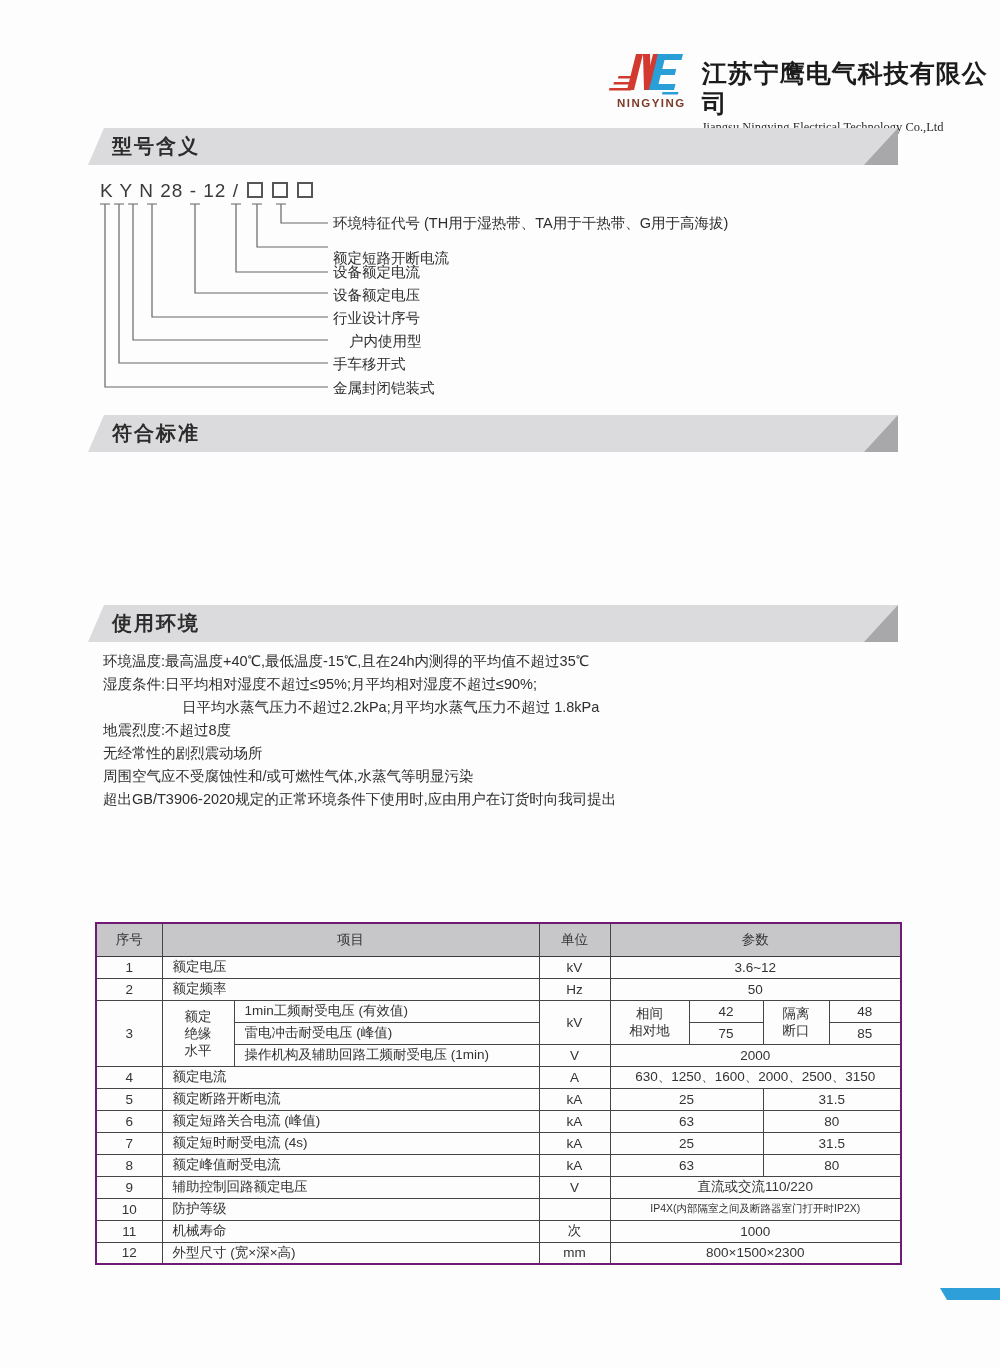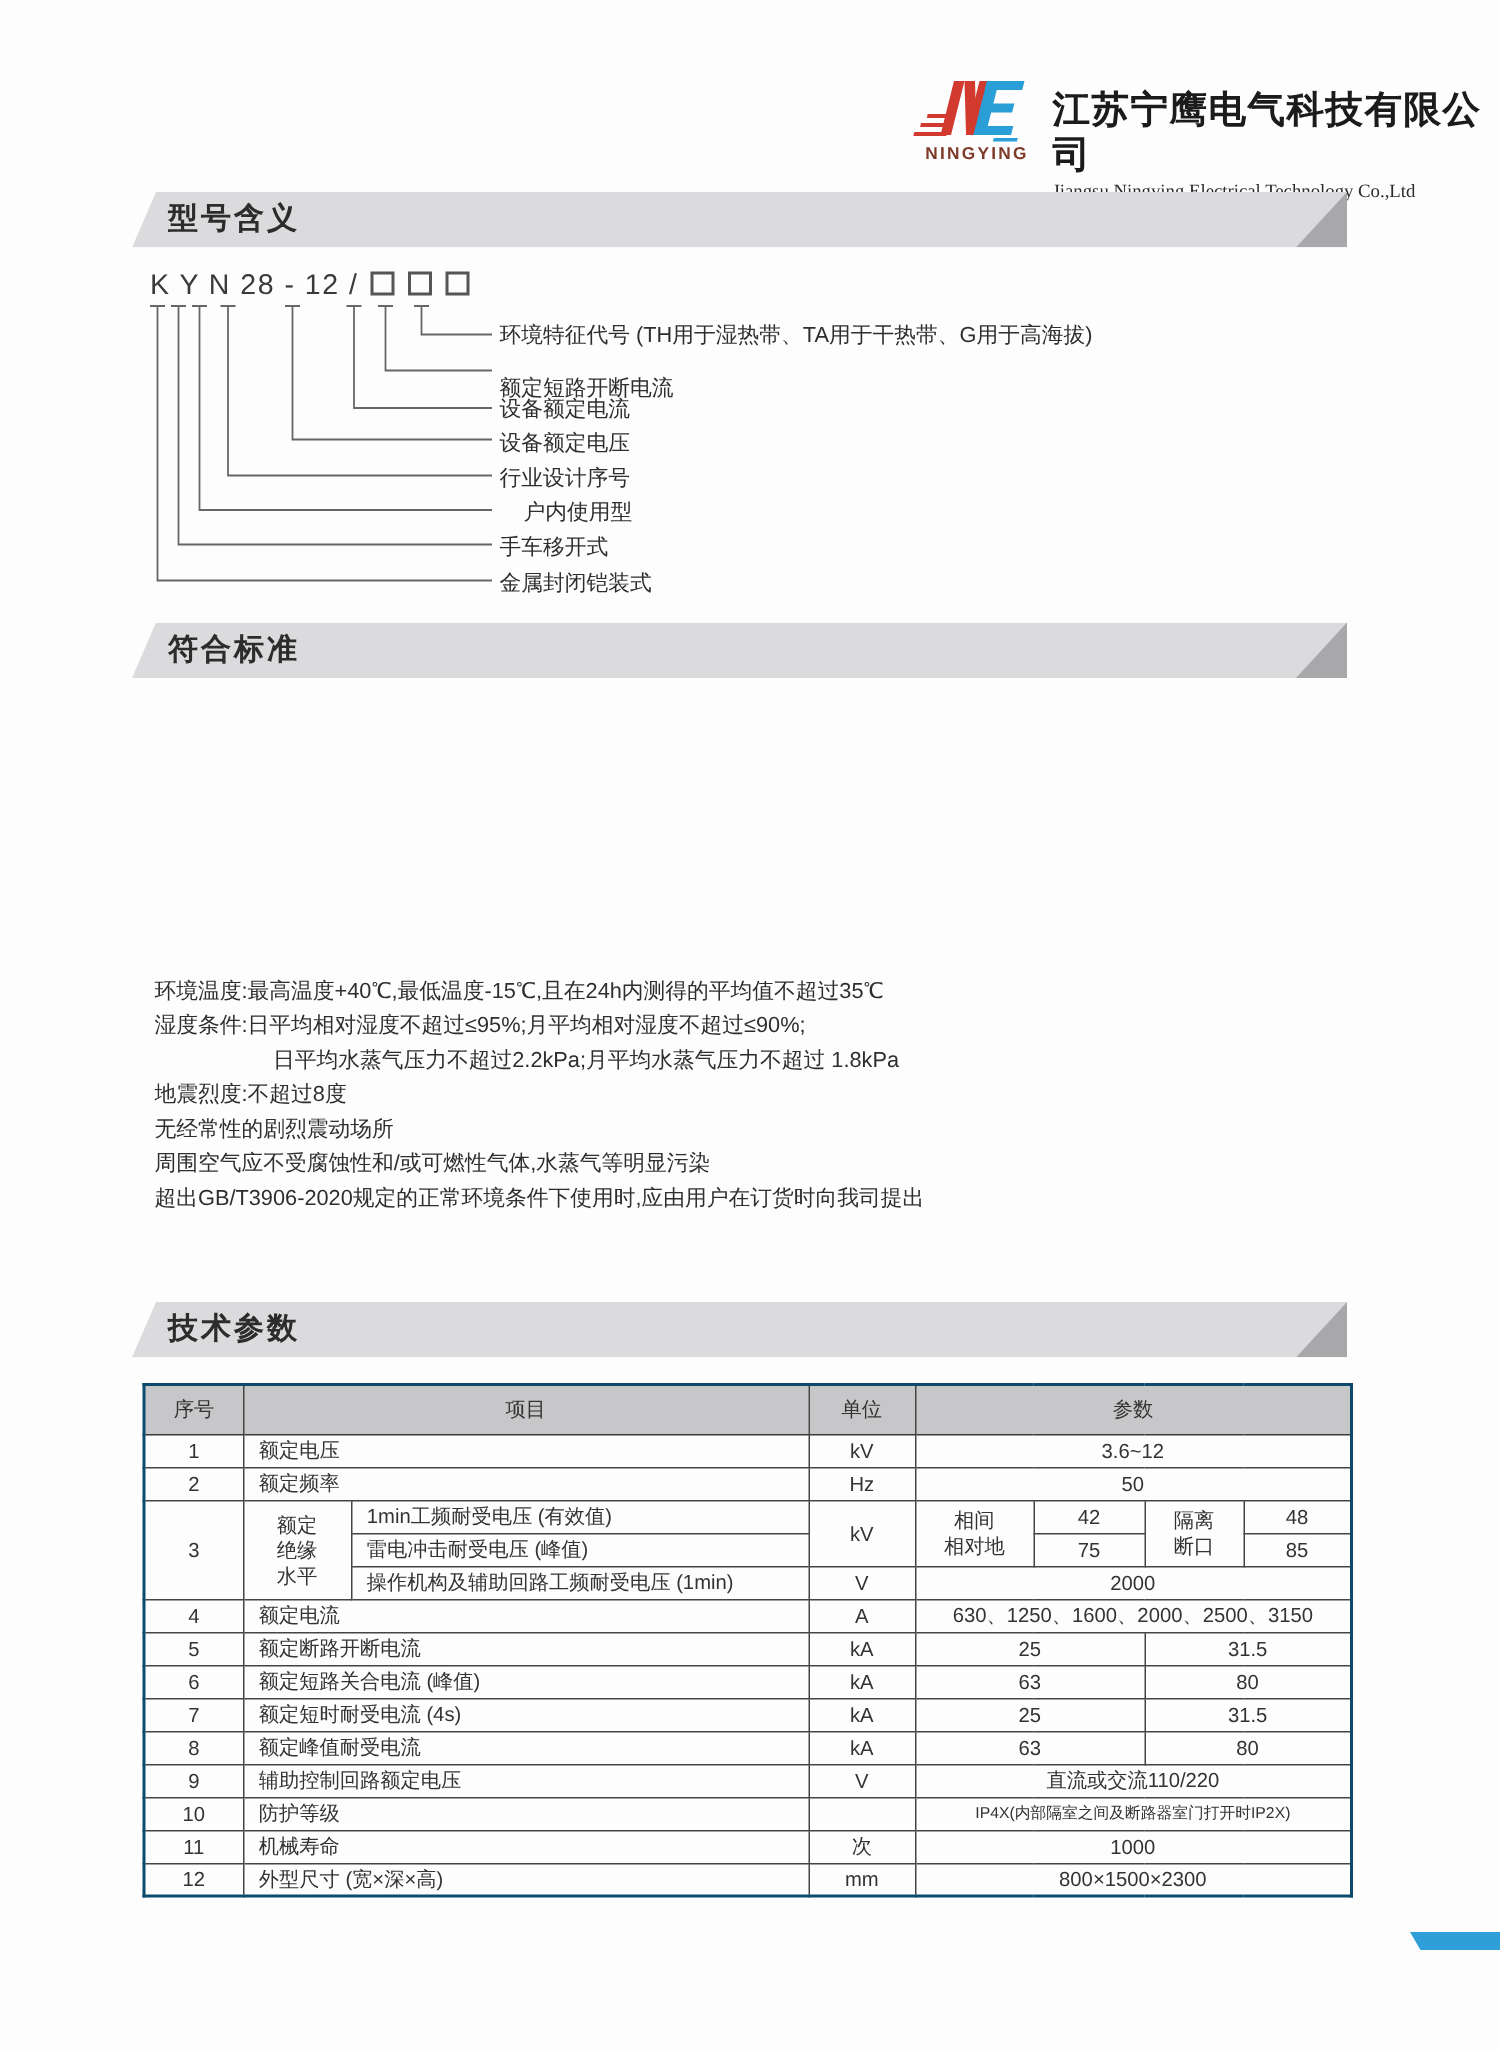--- a/index.html
+++ b/index.html
@@ -35,21 +35,21 @@
 
   
   .standards-list{position:absolute;left:103px;top:466px;font-size:14.5px;line-height:22px;}
   .env-list{position:absolute;left:103px;top:650px;font-size:14.5px;line-height:23px;}
   .env-line.indent{padding-left:79px;}
 
   
   .tech-table{position:absolute;left:95px;top:922px;border-collapse:collapse;table-layout:fixed;
               width:805px;font-size:13.5px;color:#333;}
   .tech-table th,.tech-table td{border:1px solid #454545;padding:0;text-align:center;vertical-align:middle;}
-  .tech-table{border:2px solid #0c4a6e;}
+  .tech-table{border:2px solid #701a75;}
   .tech-table thead tr{height:33px;}
   .tech-table tbody tr{height:22px;}
   .tech-table th{background:#c7c7c9;font-weight:normal;border-bottom:1.5px solid #3a3a3a;}
   td.left{text-align:left;padding-left:10px;}
   td.item{text-align:left;padding-left:10px;}
   td.pre{white-space:pre-line;line-height:17px;}
   td.small{font-size:10.5px;}
 
   
   .footer-accent{position:absolute;left:940px;top:1288px;width:60px;height:12px;background:#2e9fd9;
@@ -114,34 +114,34 @@
   <div class="m-label ml4">行业设计序号</div>
   <div class="m-label ml5">户内使用型</div>
   <div class="m-label ml6">手车移开式</div>
   <div class="m-label ml7">金属封闭铠装式</div>
 
   <div class="section-bar" id="bar-standards">
     <span class="section-title">符合标准</span>
     <span class="accent"></span>
   </div>
 
+  <div class="section-bar" id="bar-environment">
+    <span class="section-title">使用环境</span>
+    <span class="accent"></span>
+  </div>
   <div class="env-list">
     <div class="env-line">环境温度:最高温度+40℃,最低温度-15℃,且在24h内测得的平均值不超过35℃</div>
     <div class="env-line">湿度条件:日平均相对湿度不超过≤95%;月平均相对湿度不超过≤90%;</div>
     <div class="env-line indent">日平均水蒸气压力不超过2.2kPa;月平均水蒸气压力不超过 1.8kPa</div>
     <div class="env-line">地震烈度:不超过8度</div>
     <div class="env-line">无经常性的剧烈震动场所</div>
     <div class="env-line">周围空气应不受腐蚀性和/或可燃性气体,水蒸气等明显污染</div>
     <div class="env-line">超出GB/T3906-2020规定的正常环境条件下使用时,应由用户在订货时向我司提出</div>
   </div>
 
-  <div class="section-bar" id="bar-parameters">
-    <span class="section-title">技术参数</span>
-    <span class="accent"></span>
-  </div>
 
   <table class="tech-table">
     <colgroup>
       <col style="width:66px">
         <col style="width:72px">
         <col style="width:305px">
         <col style="width:71px">
       <col style="width:79px">
         <col style="width:74px">
         <col style="width:66px">

